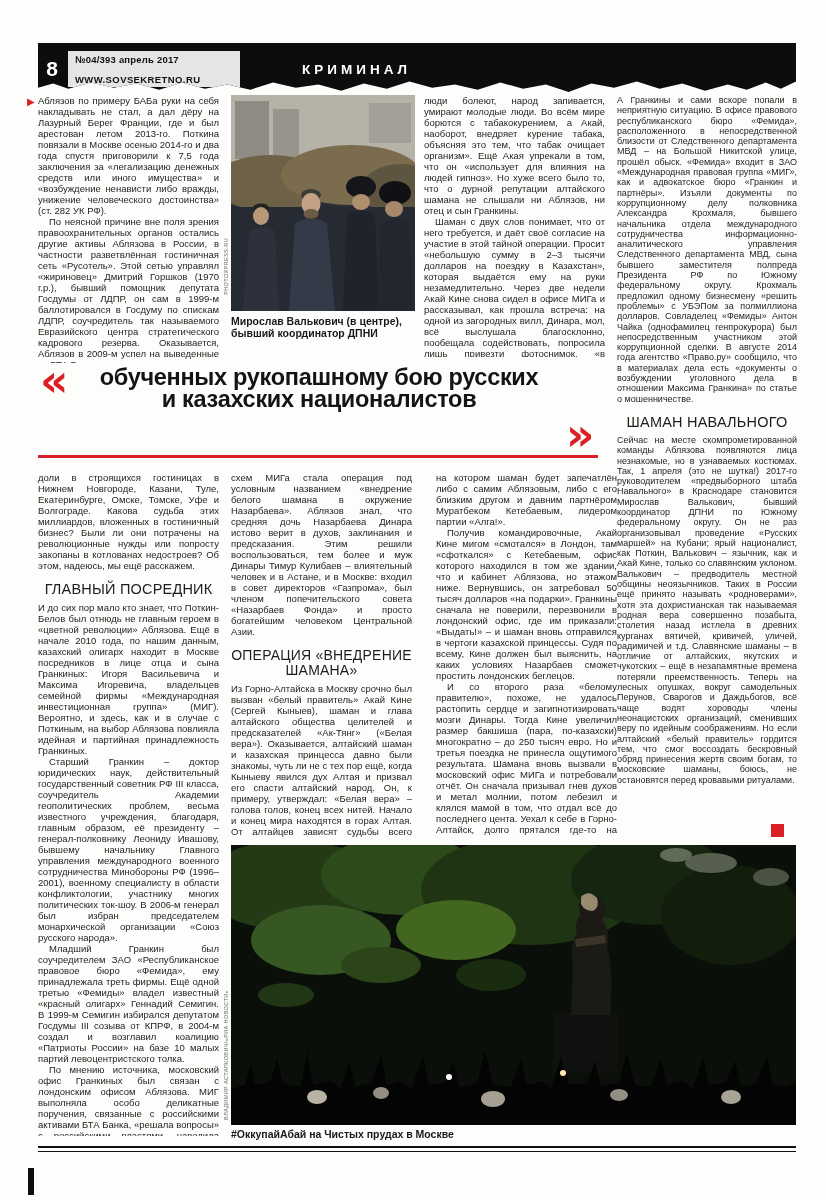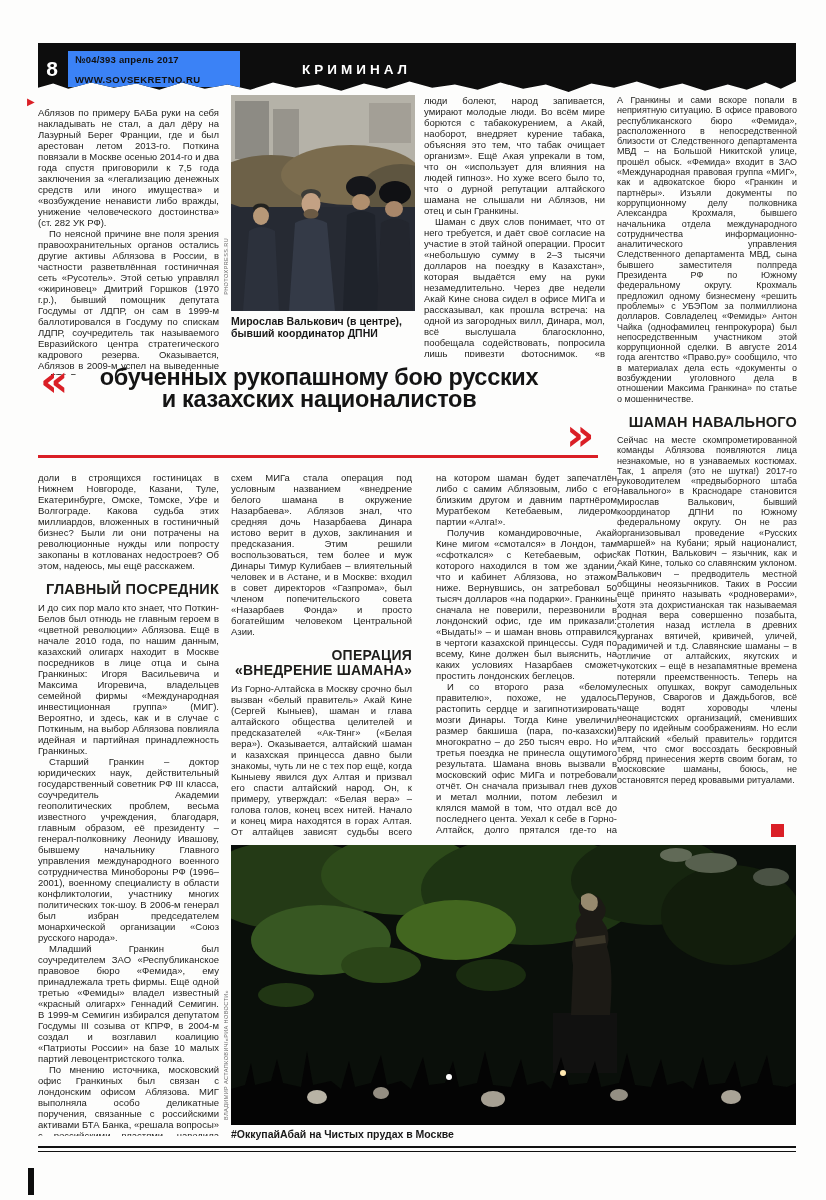--- a/index.html
+++ b/index.html
@@ -9,36 +9,36 @@
   .abs{position:absolute;}
 
   
   .head-bar{left:38px;top:43px;width:758px;height:52px;background:#0d0d0d;
     display:flex;align-items:center;
     clip-path:polygon(0% 0%,100% 0%,100% 74%,98% 88%,96% 76%,93.5% 90%,91% 80%,88% 92%,85% 78%,
       82% 88%,79% 74%,76% 86%,73% 78%,70% 94%,67% 80%,64% 88%,61% 76%,58% 90%,55% 80%,52% 86%,
       49% 74%,46% 88%,43% 78%,40% 92%,37% 80%,34% 86%,31% 76%,28% 90%,25% 80%,22% 88%,19% 76%,
       16% 90%,13% 78%,10% 86%,7% 76%,4% 88%,2% 78%,0% 86%);}
   .page-num{width:28px;text-align:center;color:#fff;font-size:21px;font-weight:bold;}
-  .info-box{background:#3b82f6;width:158px;height:30px;margin-left:2px;padding:3px 7px;
+  .info-box{background:#e5e5e5;width:158px;height:30px;margin-left:2px;padding:3px 7px;
     display:flex;flex-direction:column;justify-content:center;gap:9px;}
   .info-box .l1{font-size:9.5px;font-weight:bold;letter-spacing:0.2px;color:#111;}
   .info-box .l2{font-size:9.5px;font-weight:bold;letter-spacing:0.4px;color:#111;}
   .logo{display:flex;align-items:center;margin-left:68px;color:#fff;font-weight:bold;
     font-size:21px;letter-spacing:0.5px;white-space:nowrap;}
   .logo .emblem{margin:0 5px;display:flex;}
   .section-label{margin-left:62px;color:#fff;font-size:13.5px;font-weight:bold;letter-spacing:4px;}
 
   
   .body-col{font-size:9.5px;line-height:11px;text-align:justify;overflow:hidden;}
   .body-col p{margin:0;}
   .body-col [data-bind-list] p + p{text-indent:11px;}
   .col4{font-size:9px;line-height:10.3px;}
-  .subhead{font-size:14.5px;line-height:15px;font-weight:bold;letter-spacing:0.2px;
-    margin:11px 0 5px 0;text-align:right;}
+  .subhead{font-size:14.5px;line-height:15px;font-weight:normal;letter-spacing:0.2px;
+    margin:11px 0 5px 0;text-align:center;}
   .lead{margin:0;}
 
   
   .quote-line{font-weight:bold;font-size:23.5px;line-height:21.5px;text-align:center;
     letter-spacing:-0.3px;color:#141414;white-space:nowrap;}
   .gmark{color:#da1f26;font-size:44px;font-weight:bold;line-height:30px;font-family:"DejaVu Sans",sans-serif;}
   .red-rule{background:#da1f26;height:3px;}
 
   
   .photo{overflow:hidden;background:#222;}
@@ -61,21 +61,21 @@
     <div class="page-num" data-bind="header.page_number">8</div>
     <div class="info-box">
       <span class="l1" data-bind="header.issue">№04/393  апрель 2017</span>
       <span class="l2" data-bind="header.site">WWW.SOVSEKRETNO.RU</span>
     </div>
     <div class="section-label" data-bind="header.section">КРИМИНАЛ</div>
   </div>
 
   <div class="abs start-mark" style="left:27px;top:96px;">▶</div>
 
-  <div class="abs body-col" style="left:38px;top:107px;width:181px;height:268px;">
+  <div class="abs body-col" style="left:38px;top:95px;width:181px;height:268px;">
     <div data-bind-list="columns.col1_top.paragraphs">
         <p>Аблязов по примеру БАБа руки на себя накладывать не стал, а дал дёру на Лазурный Берег Франции, где и был арестован летом 2013-го. Поткина повязали в Москве осенью 2014-го и два года спустя приговорили к 7,5 года заключения за «легализацию денежных средств или иного имущества» и «возбуждение ненависти либо вражды, унижение человеческого достоинства» (ст. 282 УК РФ).</p>
         <p>По неясной причине вне поля зрения правоохранительных органов остались другие активы Аблязова в России, в частности разветвлённая гостиничная сеть «Русотель». Этой сетью управлял «жириновец» Дмитрий Горшков (1970 г.р.), бывший помощник депутата Госдумы от ЛДПР, он сам в 1999-м баллотировался в Госдуму по спискам ЛДПР, соучредитель так называемого Евразийского центра стратегического кадрового резерва. Оказывается, Аблязов в 2009-м успел на выведенные из БТА Банка капиталы скупить</p>
       </div>
   </div>
 
   <div class="abs photo" style="left:231px;top:95px;width:184px;height:216px;">
     <svg width="184" height="216" viewBox="0 0 184 216">
       <rect width="184" height="216" fill="#2a2d35"></rect>
       <rect width="184" height="72" fill="#b5b2a8"></rect>

